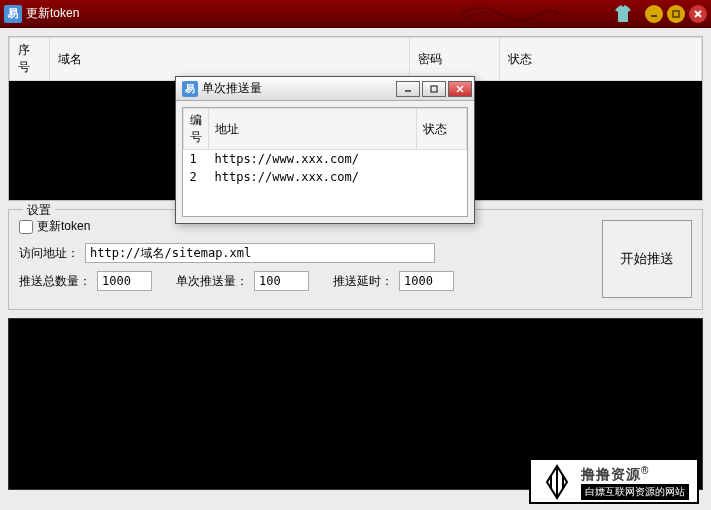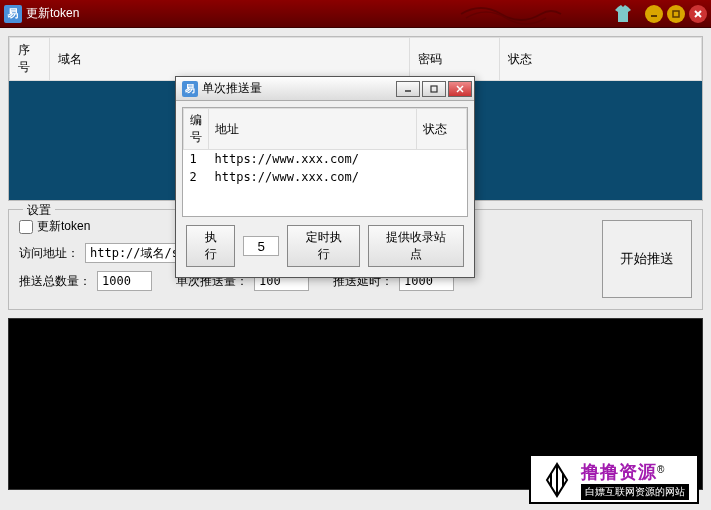--- a/index.html
+++ b/index.html
@@ -14,21 +14,21 @@
 .main-titlebar .winbtn.close { background: #cc3333; }
 .main-titlebar .winbtn svg { width: 10px; height: 10px; }
 
 
 .titlebar-deco { position: absolute; top: 0; right: 140px; width: 120px; height: 28px; pointer-events: none; opacity: 0.5; }
 
 
 .content { background: #ececec; padding: 8px; position: relative; height: 482px; }
 
 
-.main-table-wrap { background: #0c4a6e; border: 1px solid #bbb; height: 165px; overflow: hidden; }
+.main-table-wrap { background: #000000; border: 1px solid #bbb; height: 165px; overflow: hidden; }
 .main-table { width: 100%; border-collapse: collapse; }
 .main-table th { background: #f5f5f5; border: 1px solid #ddd; padding: 4px 8px; text-align: left; font-weight: normal; height: 22px; }
 
 
 .settings-group { border: 1px solid #bbb; margin-top: 8px; padding: 8px 10px 10px; position: relative; background: #ececec; }
 .settings-group .legend { position: absolute; top: -8px; left: 14px; background: #ececec; padding: 0 4px; }
 .settings-row { display: flex; align-items: center; margin-bottom: 8px; gap: 6px; }
 .settings-row label { white-space: nowrap; }
 .settings-row input[type=text] { border: 1px solid #aaa; padding: 2px 4px; height: 20px; font-size: 12px; font-family: monospace; }
 .checkbox-wrap { display: flex; align-items: center; gap: 4px; }
@@ -36,21 +36,21 @@
 
 .start-btn { position: absolute; right: 10px; top: 10px; width: 90px; height: 78px; border: 1px solid #999; background: #f0f0f0; cursor: pointer; display: flex; align-items: center; justify-content: center; }
 
 
 .log-area { background: #000; border: 1px solid #333; height: 172px; margin-top: 8px; position: relative; }
 
 
 .watermark { position: absolute; bottom: 6px; right: 12px; background: #fff; border: 2px solid #000; padding: 4px 8px 2px; display: flex; align-items: center; gap: 6px; }
 .watermark .wm-logo { width: 36px; height: 36px; }
 .watermark .wm-text { display: flex; flex-direction: column; }
-.watermark .wm-main { font-size: 18px; font-weight: bold; color: #a21caf; letter-spacing: 1px; }
+.watermark .wm-main { font-size: 14px; font-weight: bold; color: #404040; letter-spacing: 1px; }
 .watermark .wm-sup { font-size: 10px; vertical-align: super; }
 .watermark .wm-sub { font-size: 10px; background: #000; color: #fff; padding: 1px 4px; }
 
 
 .modal { position: absolute; left: 175px; top: 48px; width: 300px; background: #f0f0f0; border: 1px solid #555; box-shadow: 2px 2px 8px rgba(0,0,0,0.3); }
 .modal-titlebar { height: 24px; background: linear-gradient(#fefefe, #dcdcdc); border-bottom: 1px solid #aaa; display: flex; align-items: center; padding: 0 2px; }
 .modal-titlebar .app-icon { width: 16px; height: 16px; background: #4a90d9; border-radius: 2px; display: flex; align-items: center; justify-content: center; font-size: 10px; font-weight: bold; color: #fff; margin: 0 4px; }
 .modal-titlebar .title { flex: 1; font-size: 12px; }
 .modal-winbtns { display: flex; gap: 2px; }
 .modal-winbtn { width: 24px; height: 16px; border: 1px solid #666; background: linear-gradient(#fafafa,#d8d8d8); display: flex; align-items: center; justify-content: center; cursor: pointer; }
@@ -196,22 +196,16 @@
               <td></td>
             </tr>
             <tr>
               <td>2</td>
               <td>https://www.xxx.com/</td>
               <td></td>
             </tr>
           </tbody>
         </table>
       </div>
-      <div class="modal-footer">
-        <button>执行</button>
-        <input type="text" value="5" style="">
-        <button>定时执行</button>
-        <button>提供收录站点</button>
-      </div>
     </div>
   </div>
 
 </div>
 
 </body></html>

